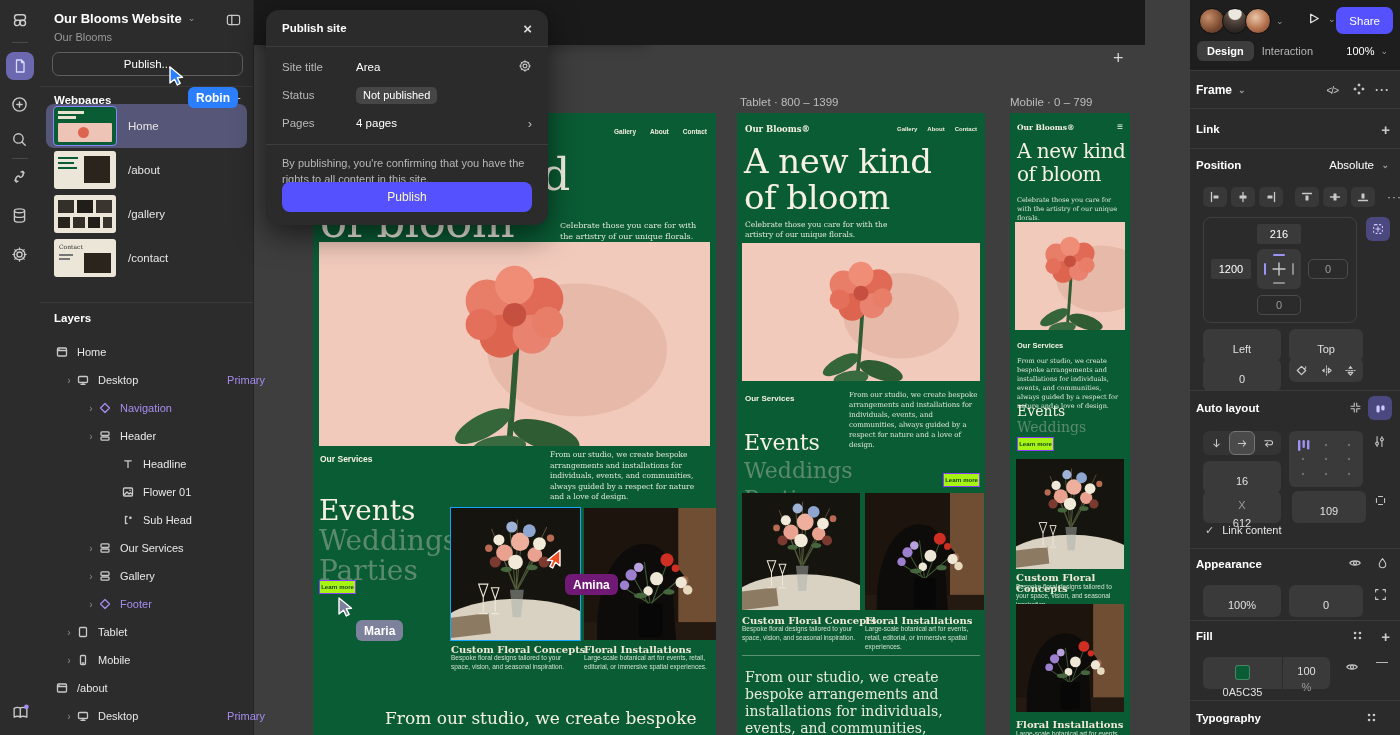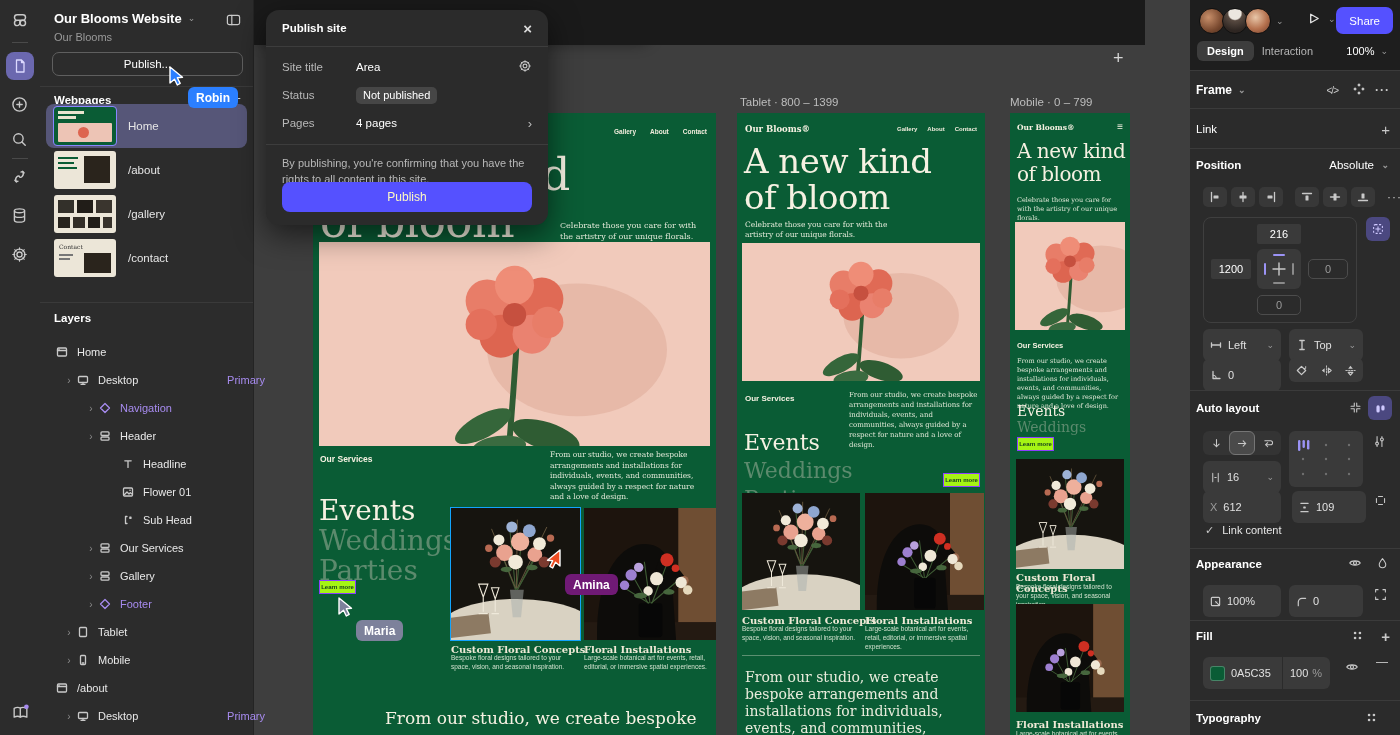--- a/index.html
+++ b/index.html
@@ -83,21 +83,21 @@
   .av1{background:radial-gradient(circle at 35% 35%,#c88f6a,#7a4a30 60%,#452a1a);}
   .av2{background:radial-gradient(circle at 50% 18%,#ece7df 26%,#584a41 32%,#2e2622 75%);}
   .av3{background:radial-gradient(circle at 40% 35%,#e8c6a8,#b5714e 55%,#6e3d2a);}
   .sharebtn{height:27px;padding:0 13px;background:#5551ff;border-radius:7px;color:#fff;font-size:11.5px;
             display:flex;align-items:center;}
   .tabpill{background:#3d3d3d;border-radius:6px;padding:4px 10px;color:#fff;font-weight:bold;}
   .tabplain{color:#b5b5b5;padding:4px 8px;}
   .psec{position:absolute;left:0;width:210px;border-top:1px solid #3b3b3b;box-sizing:border-box;}
   .phead{height:30px;display:flex;align-items:center;padding:0 6px;font-weight:bold;font-size:11.5px;color:#fff;position:relative;}
   .field{position:absolute;height:32px;background:#3a3a3a;border-radius:6px;display:flex;align-items:center;
-         gap:6px;padding:8px 7px;font-size:11px;color:#e0e0e0;box-sizing:border-box;}
+         gap:6px;padding:8px 7px;font-size:11px;color:#e0e0e0;box-sizing:border-box;flex-direction:column;}
   .field .dim{color:#9a9a9a;}
   .alignbtn{width:24px;height:20px;background:#383838;border-radius:5px;display:flex;align-items:center;justify-content:center;flex:none;}
   .ghostfield{position:absolute;height:20px;border:1px solid #4c4c4c;border-radius:5px;color:#9a9a9a;
               display:flex;align-items:center;justify-content:center;font-size:11px;box-sizing:border-box;}
   .solidfield{position:absolute;height:20px;background:#3a3a3a;border-radius:2px;color:#fff;
               display:flex;align-items:center;justify-content:center;font-size:11px;}
   .purplebtn{position:absolute;width:24px;height:24px;background:#4b4880;border-radius:6px;display:flex;align-items:center;justify-content:center;}
   .icbtn{display:flex;align-items:center;justify-content:center;}
   .dots{color:#c9c9c9;font-size:12px;letter-spacing:1px;}
   .seg{position:absolute;height:24px;background:#343434;border-radius:6px;display:flex;align-items:center;}
@@ -687,21 +687,21 @@
         <span style="position:absolute;right:34px">
           <svg width="14" height="14" viewBox="0 0 16 16">
               <path d="M8 1.5l2 2-2 2-2-2zM12.5 6l2 2-2 2-2-2zM3.5 6l2 2-2 2-2-2zM8 10.5l2 2-2 2-2-2z" fill="#c9c9c9"></path>
             </svg>
         </span>
         <span class="dots" style="position:absolute;right:10px">···</span>
       </div>
     </div>
 
     <div class="psec" style="top:108px;height:40px">
-      <div class="phead" style="height:40px;font-weight:normal">
+      <div class="phead" style="height:40px;font-weight:bold">
         <span style="color:#fff">Link</span>
         <span style="position:absolute;right:10px;font-size:15px;color:#c9c9c9">+</span>
       </div>
     </div>
 
     <div class="psec" style="top:148px;height:242px">
       <div class="phead" style="height:32px">
         <span>Position</span>
         <span style="position:absolute;right:26px;font-weight:normal;color:#fff">Absolute</span>
         <span class="chev" style="position:absolute;right:11px">⌄</span>

